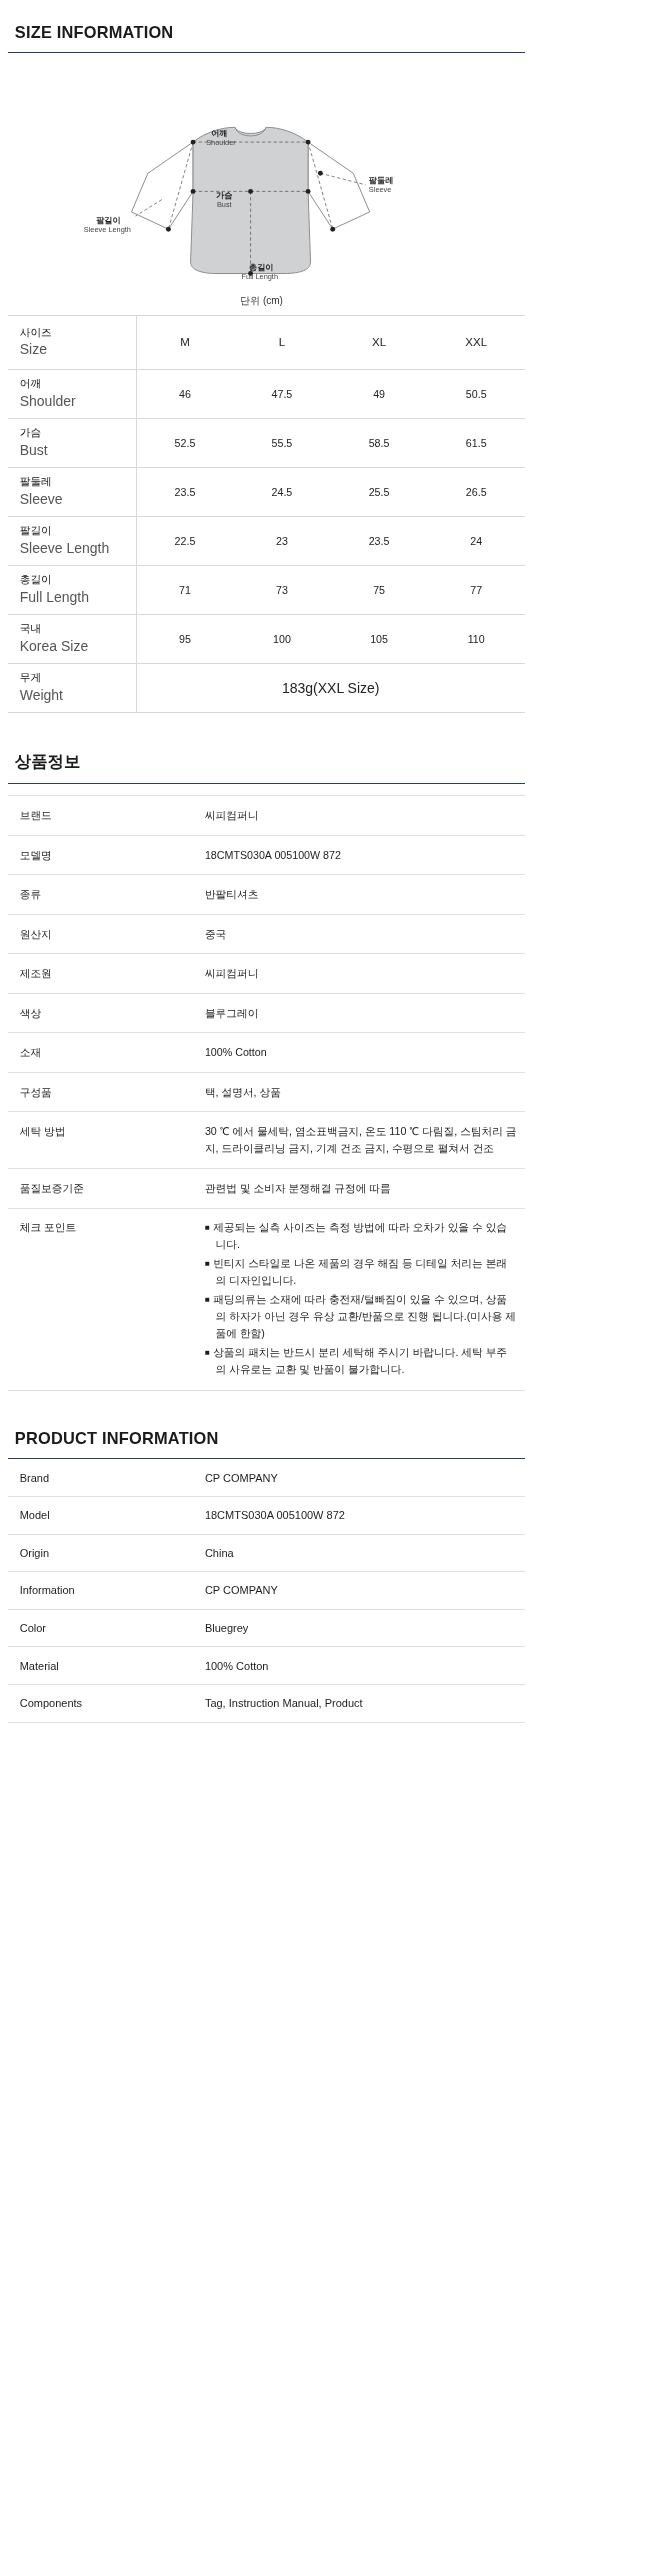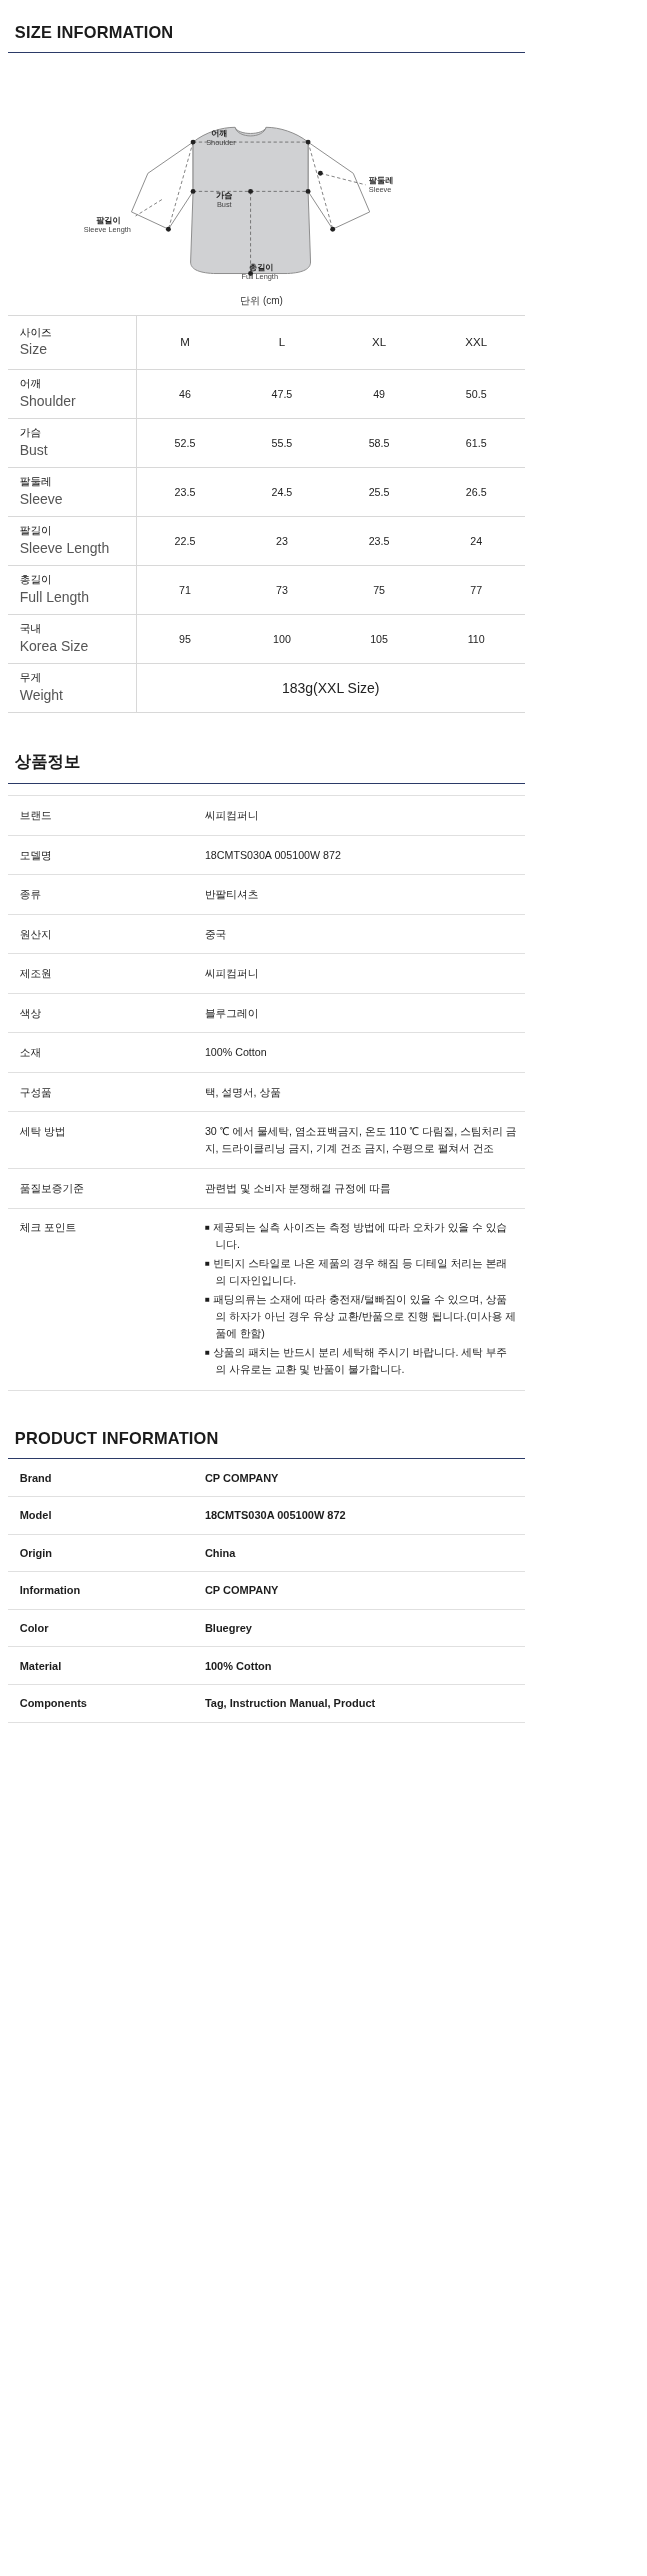--- a/index.html
+++ b/index.html
@@ -110,21 +110,20 @@
     padding-left: 10.7px;
   }
   .bullets p .sq { font-size: 8.2px; vertical-align: 0.8px; margin-right: 3.3px; }
 
   
   table.en-table {
     width: 100%;
     border-collapse: collapse;
     table-layout: fixed;
     margin-top: 0;
-    font-weight: bold;
   }
   table.en-table td {
     border-bottom: 0.8px solid #e0e0e0;
     font-size: 11px;
     padding: 12.3px 8.2px;
     vertical-align: middle;
     color: #1d1d1d;
   }
   table.en-table td.label { width: 164px; padding-left: 11.5px; }
   table.en-table td.value { padding-left: 13px; }

